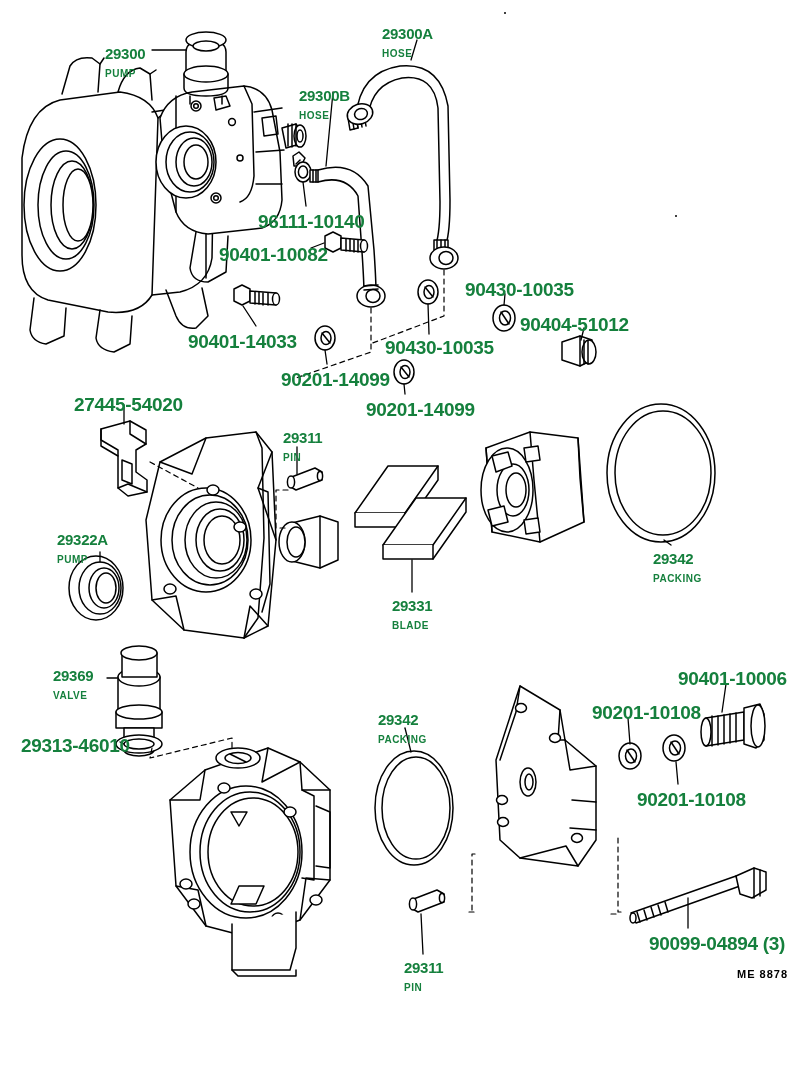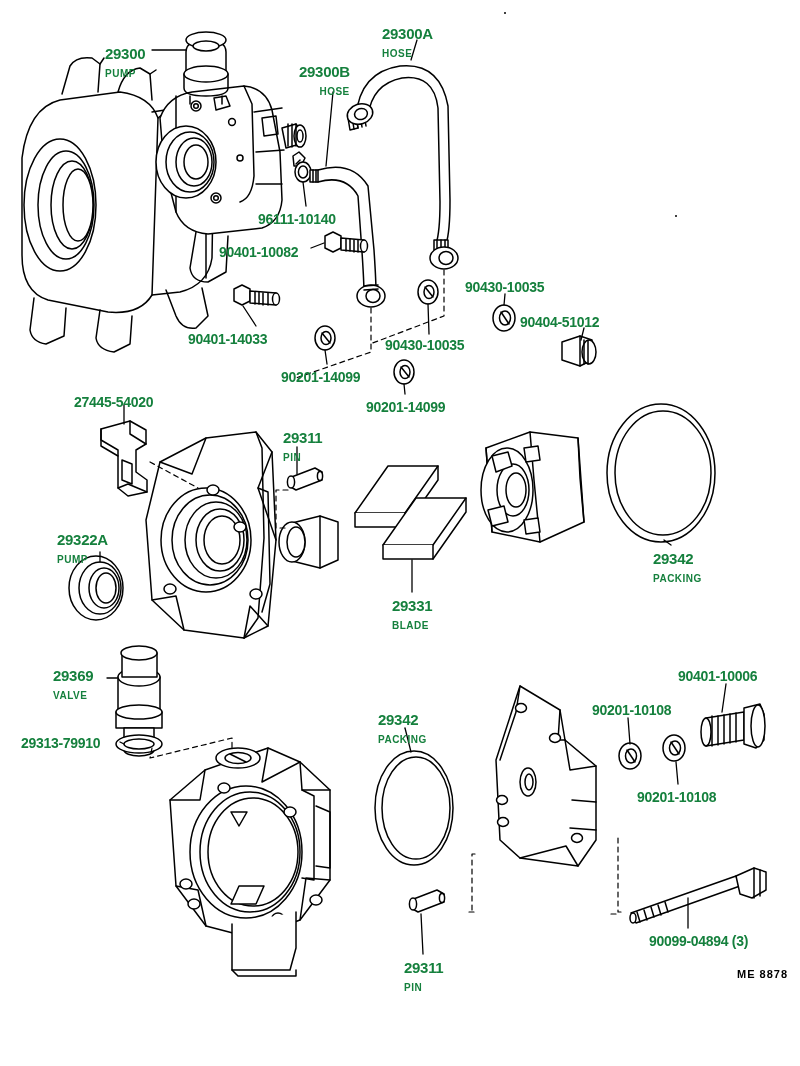--- a/index.html
+++ b/index.html
@@ -6,21 +6,21 @@
   html,body{margin:0;padding:0;background:#ffffff;}
   body{width:800px;height:1066px;overflow:hidden;
        font-family:"Liberation Sans","DejaVu Sans",sans-serif;}
   #sheet{position:relative;width:800px;height:1066px;background:#fff;}
   svg#art{position:absolute;left:0;top:0;width:800px;height:1066px;}
   .lbl{position:absolute;color:#15803d;font-weight:bold;letter-spacing:-0.3px;
        white-space:nowrap;line-height:1.0;}
   .lbl .num{display:block;font-size:15px;font-weight:bold;}
   .lbl .sub{display:block;font-size:10px;font-weight:bold;letter-spacing:0.5px;
             margin-top:8px;}
-  .lbl.small .num{font-size:14px;}
+  .lbl.small .num{font-size:19px;}
   .wm{position:absolute;font-size:11px;font-weight:bold;letter-spacing:1px;color:#000;}
   .dot{position:absolute;width:2px;height:2px;background:#000;border-radius:50%;}
 </style>
 </head>
 <body>
 
 <div id="sheet">
 
   <svg id="art" viewBox="0 0 800 1066">
     <g fill="none" stroke="#000" stroke-width="1.5" stroke-linejoin="round" stroke-linecap="round">
@@ -354,21 +354,21 @@
   <div class="lbl" style="left:105px;top:46px;">
     <span class="num">29300</span>
     <span class="sub">PUMP</span>
   </div>
 
   <div class="lbl" style="left:382px;top:26px;">
     <span class="num">29300A</span>
     <span class="sub">HOSE</span>
   </div>
 
-  <div class="lbl" style="left:299px;top:64px;text-align:right;">
+  <div class="lbl" style="left:299px;top:88px;">
     <span class="num">29300B</span>
     <span class="sub">HOSE</span>
   </div>
 
   <div class="lbl small" style="left:258px;top:212px;">
     <span class="num">96111-10140</span>
   </div>
 
   <div class="lbl small" style="left:219px;top:245px;">
     <span class="num">90401-10082</span>
@@ -421,21 +421,21 @@
     <span class="num">29342</span>
     <span class="sub">PACKING</span>
   </div>
 
   <div class="lbl" style="left:53px;top:668px;">
     <span class="num">29369</span>
     <span class="sub">VALVE</span>
   </div>
 
   <div class="lbl small" style="left:21px;top:736px;">
-    <span class="num">29313-79910</span>
+    <span class="num">29313-46010</span>
   </div>
 
   <div class="lbl" style="left:378px;top:712px;">
     <span class="num">29342</span>
     <span class="sub">PACKING</span>
   </div>
 
   <div class="lbl small" style="left:592px;top:703px;">
     <span class="num">90201-10108</span>
   </div>

